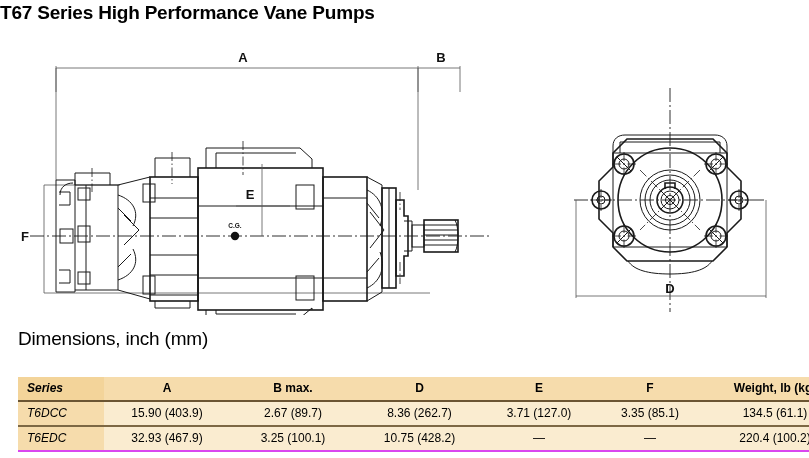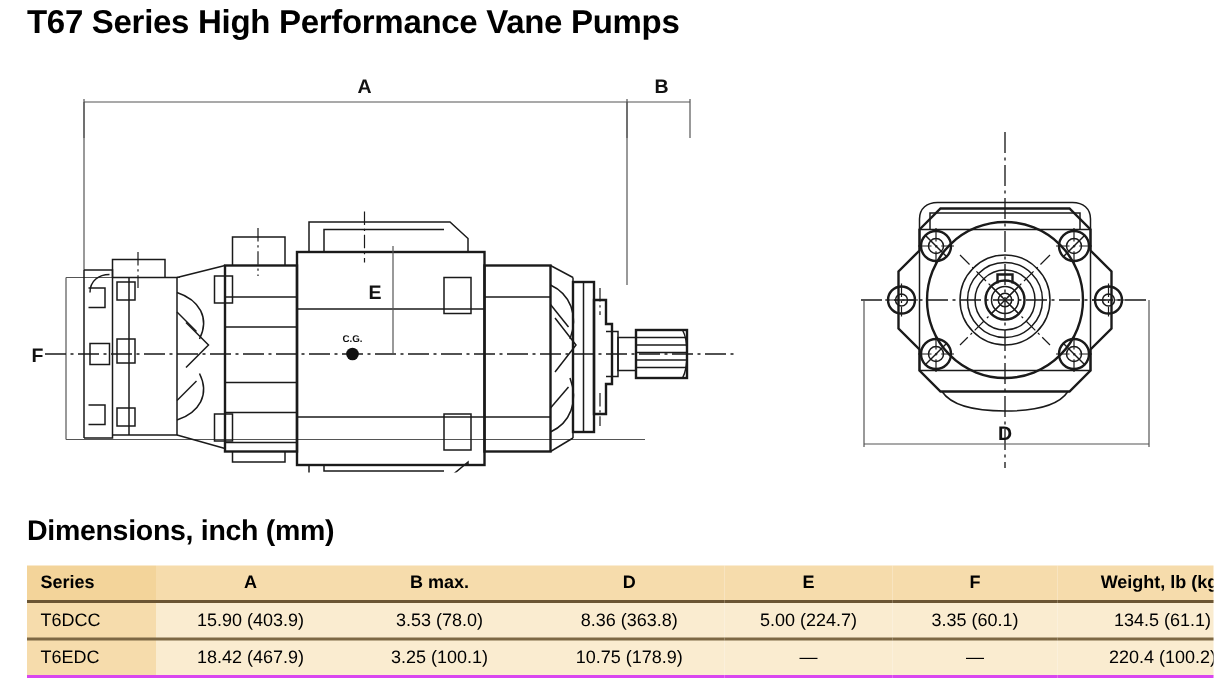--- a/index.html
+++ b/index.html
@@ -12,45 +12,45 @@
     height: 458px;
     position: relative;
     font-family: "Liberation Sans", sans-serif;
     color: #000;
     overflow: hidden;
   }
 
   
   .page-title {
     position: absolute;
-    left: 18px;
+    left: 0;
     top: 2px;
-    font-size: 22px;
+    font-size: 19px;
     font-weight: bold;
     letter-spacing: -0.2px;
     white-space: nowrap;
   }
 
   
   .drawing-area {
     position: absolute;
     left: 0;
     top: 40px;
     width: 809px;
     height: 275px;
   }
   .drawing-area svg { display: block; }
 
   
   .dims-heading {
     position: absolute;
     left: 18px;
-    top: 344px;
+    top: 328px;
     font-size: 19px;
-    font-weight: bold;
+    font-weight: normal;
     letter-spacing: -0.2px;
     white-space: nowrap;
   }
 
   
   .dim-table-wrap {
     position: absolute;
     left: 18px;
     top: 377px;
     width: 777px;
@@ -82,20 +82,21 @@
   }
   table.dim-table tbody tr:last-child td {
     border-bottom: 2px solid #d946ef;
   }
   
   table.dim-table th.col-series,
   table.dim-table td.col-series {
     background: #f6dcac;
     text-align: left;
     padding-left: 9px;
+    font-style: italic;
   }
   table.dim-table thead th.col-series {
     background: #f3d49a;
   }
   .col-w-series { width: 86px; }
   .col-w-a      { width: 126px; }
   .col-w-b      { width: 126px; }
   .col-w-d      { width: 127px; }
   .col-w-e      { width: 112px; }
   .col-w-f      { width: 110px; }
@@ -381,30 +382,30 @@
         <th>D</th>
         <th>E</th>
         <th>F</th>
         <th>Weight,  lb (kg)</th>
       </tr>
     </thead>
     <tbody>
       <tr>
         <td class="col-series">T6DCC</td>
         <td>15.90 (403.9)</td>
-        <td>3.53 (78.0)</td>
-        <td>8.36 (363.8)</td>
-        <td>5.00 (224.7)</td>
-        <td>3.35 (60.1)</td>
+        <td>2.67 (89.7)</td>
+        <td>8.36 (262.7)</td>
+        <td>3.71 (127.0)</td>
+        <td>3.35 (85.1)</td>
         <td>134.5 (61.1)</td>
       </tr>
       <tr>
         <td class="col-series">T6EDC</td>
-        <td>18.42 (467.9)</td>
+        <td>32.93 (467.9)</td>
         <td>3.25 (100.1)</td>
-        <td>10.75 (178.9)</td>
+        <td>10.75 (428.2)</td>
         <td>—</td>
         <td>—</td>
         <td>220.4 (100.2)</td>
       </tr>
     </tbody>
   </table>
 </div>
 
 </body></html>

